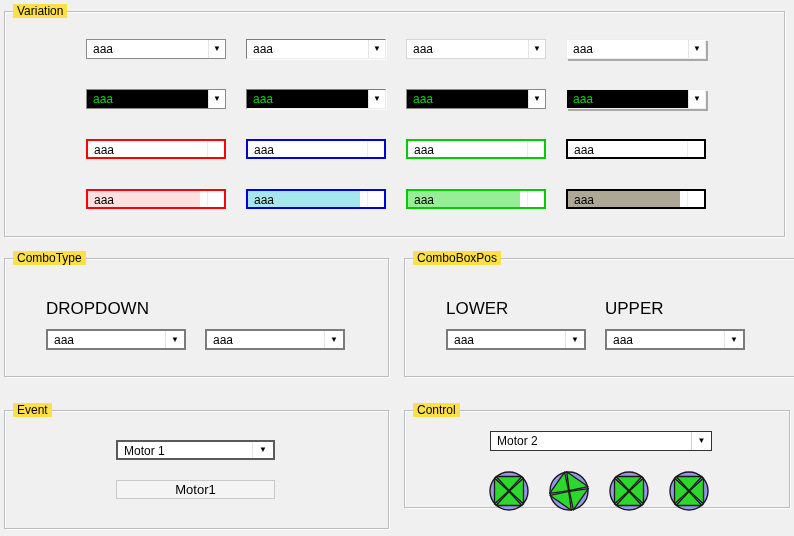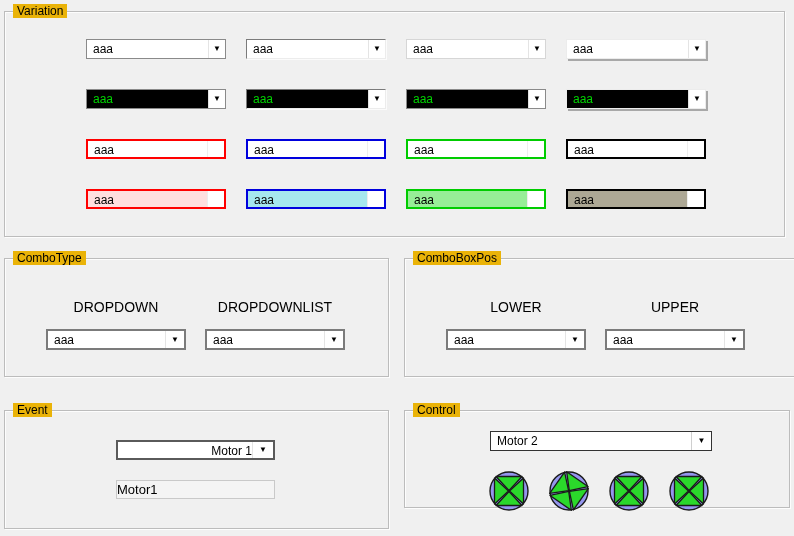--- a/index.html
+++ b/index.html
@@ -2,30 +2,30 @@
 <html style="--bc0: #ff0000; --bc1: #0000dd; --bc2: #00cc00; --bc3: #000000; --fill0: #ffdfdf; --fill1: #a6e7ee; --fill2: #97ee97; --fill3: #ada895; --dark-bg: #000000; --dark-text: #00d400; --fan-body: #9596ee; --fan-blade: #2bd82b; --fan-outline: #1a1a1a;"><head>
 <meta charset="utf-8">
 <style>
   * { margin:0; padding:0; box-sizing:border-box; }
   html,body { width:794px; height:536px; }
   body { background:#f0f0f0; font-family:"Liberation Sans", sans-serif; font-size:12px; color:#000; overflow:hidden; }
   .window { position:relative; width:794px; height:536px; background:#f0f0f0; }
 
   
   .groupbox { position:absolute; border:1px solid #bcbcbc; box-shadow:1px 1px 0 #fdfdfd, inset 1px 1px 0 #fdfdfd; }
-  .gb-title { position:absolute; top:-8px; left:8px; background:#eab308; padding:0 4px; font-size:12px; line-height:14px;text-align:right; }
+  .gb-title { position:absolute; top:-8px; left:8px; background:#fde047; padding:0 4px; font-size:12px; line-height:14px;text-align:right; }
 
   .gb-variation   { left:4px;   top:11px;  width:781px; height:226px; }
   .gb-combotype   { left:4px;   top:258px; width:385px; height:119px; }
   .gb-comboboxpos { left:404px; top:258px; width:445px; height:119px; }
   .gb-event       { left:4px;   top:410px; width:385px; height:119px;padding-left:9px; }
   .gb-control     { left:404px; top:410px; width:386px; height:98px; }
 
   
-  .combo { position:absolute; width:140px; height:20px; background:#fff; display:flex; align-items:stretch; }
+  .combo { position:absolute; width:140px; height:20px; background:#fff; display:flex; align-items:stretch;gap:7px; }
   .ct { flex:1; padding:2px 0 0 6px; font-size:12px; white-space:nowrap; overflow:hidden; }
   .cb { width:17px; background:#fff; border-left:1px solid #e4e4e4; display:flex; align-items:center; justify-content:center; color:#000; }
   .arr { font-size:8px; line-height:8px; }
 
   
   .b-flat   { border:1px solid #8a8a8a; }
   .b-3d     { border:1px solid; border-color:#7b7b7b #ececec #ececec #7b7b7b; box-shadow:1px 1px 0 #fbfbfb; }
   .b-lite   { border:1px solid #d6d6d6; }
   .b-shadow { border:1px solid #ececec; box-shadow:2px 2px 0 #a8a8a8; }
 
@@ -41,28 +41,28 @@
   .b-c3 { border:2px solid var(--bc3,#000000); }
   .f-0 .ct { background:var(--fill0,#ffdfdf); }
   .f-1 .ct { background:var(--fill1,#a6e7ee); }
   .f-2 .ct { background:var(--fill2,#97ee97); }
   .f-3 .ct { background:var(--fill3,#ada895); }
   .noarrow { border-left:1px solid #ededed; }
 
   
   .std { border:2px solid #7b7b7b; height:21px; }
   .std .cb { width:19px; }
-  .ev-combo { border:2px solid #5a5a5a; width:159px; height:20px; left:111px; top:29px;text-align:right; }
+  .ev-combo { border:2px solid #5a5a5a; width:159px; height:20px; left:111px; top:29px; }
   .ev-combo .cb { width:21px; }
   .ctl-combo { border:1px solid #323232; width:222px; height:20px; left:85px; top:20px; }
   .ctl-combo .cb { width:20px; border-left:1px solid #cfcfcf; }
 
-  .sec-label { position:absolute; width:140px; text-align:center; font-size:14px; top:40px; }
+  .sec-label { position:absolute; width:140px; font-size:17px; top:40px; }
   .ev-display { position:absolute; left:111px; top:69px; width:159px; height:19px; background:#f4f4f4;
-                border:1px solid #c9c9c9; text-align:left; font-size:13px; line-height:17px; }
+                border:1px solid #c9c9c9; text-align:center; font-size:13px; line-height:17px; }
 
   .fans { position:absolute; left:0; top:0; width:100%; height:100%; }
   .fan { position:absolute; top:60px; width:40px; height:40px; }
   .blade { fill:var(--fan-blade,#2bd82b); stroke:var(--fan-outline,#1a1a1a); stroke-width:1.3; stroke-linejoin:round; }
 </style>
 </head>
 <body>
 
 <div class="window">
 
@@ -150,21 +150,20 @@
     </div>
     <div class="combo b-c3 f-3" style="left:561px;top:177px">
       <span class="ct">aaa</span>
       <span class="cb noarrow"></span>
     </div>
   </div>
 
   <div class="groupbox gb-combotype">
     <span class="gb-title">ComboType</span>
     <div class="sec-label" style="left:41px">DROPDOWN</div>
-    <div class="sec-label" style="left:200px">DROPDOWNLIST</div>
     <div class="combo std" style="left:41px;top:70px">
       <span class="ct">aaa</span>
       <span class="cb">
           <span class="arr">▼</span>
         </span>
     </div>
     <div class="combo std" style="left:200px;top:70px">
       <span class="ct">aaa</span>
       <span class="cb">
           <span class="arr">▼</span>

